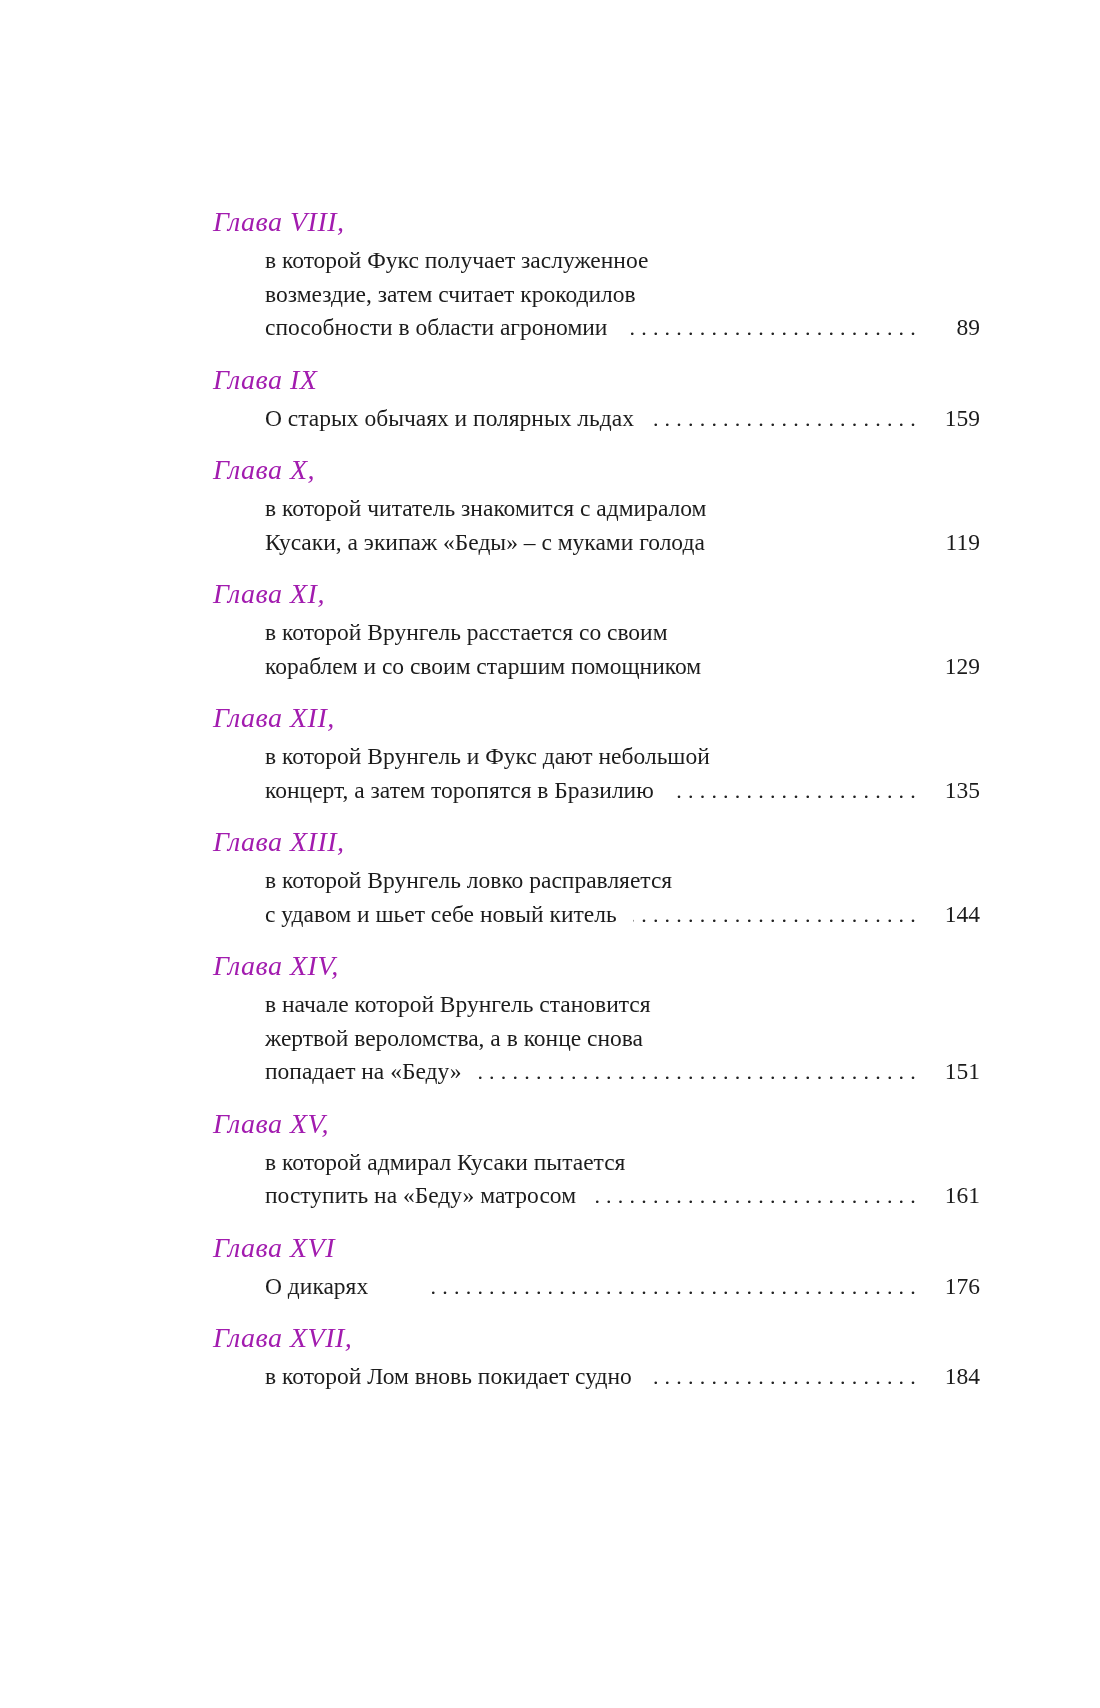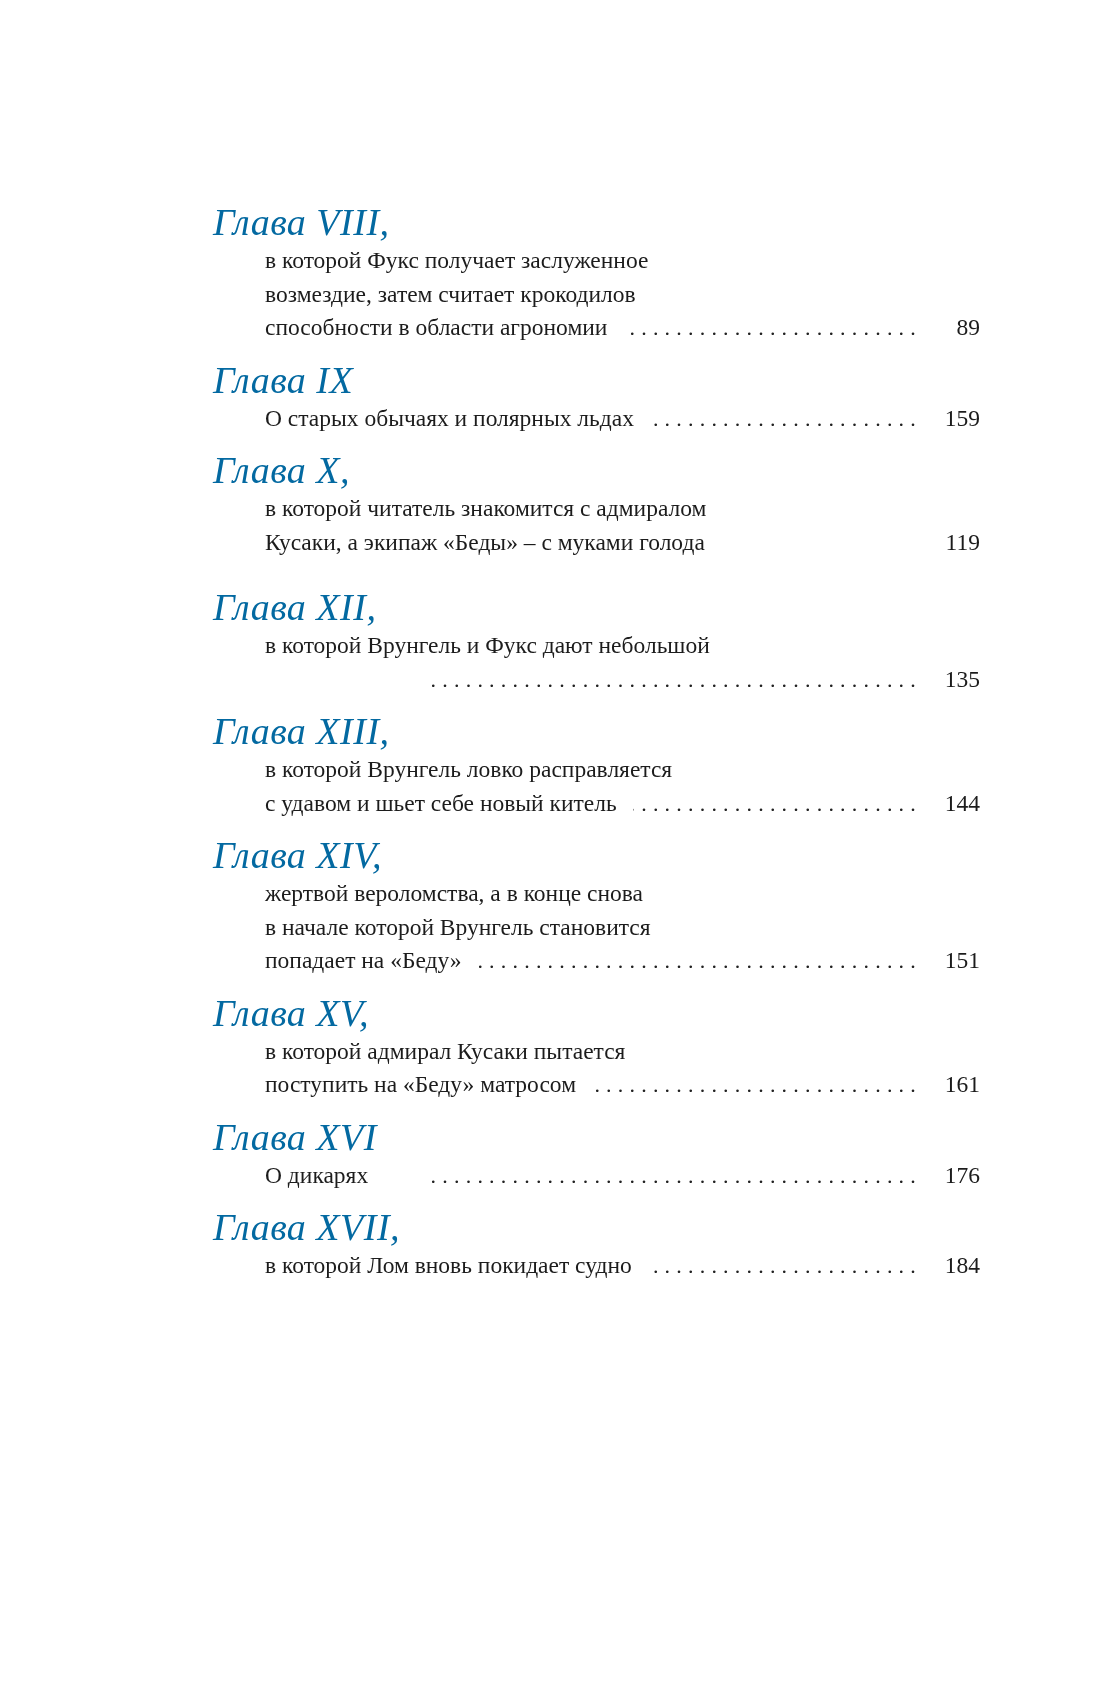--- a/index.html
+++ b/index.html
@@ -20,23 +20,23 @@
     left: 213px;
     top: 200px;
     width: 767px;
   }
   .chapter {
     margin: 0;
   }
   .chapter-title {
     font-family: "Liberation Serif", "DejaVu Serif", serif;
     font-style: italic;
-    font-size: 38px;
+    font-size: 28px;
     line-height: 44px;
-    color: #0369a1;
+    color: #a21caf;
     letter-spacing: 0.5px;
     height: 44px;
   }
   .chapter-body {
     padding-left: 52px;
     font-family: Liberation Serif, serif;
     font-size: 23.5px;
     line-height: 33.5px;
     color: #1c1c1c;
   }
@@ -110,27 +110,39 @@
       <span class="line">в которой читатель знакомится с адмиралом</span>
       <div class="last-line">
         <span class="text">Кусаки, а экипаж «Беды» – с муками голода</span>
         <span class="leader empty"></span>
         <span class="page-num">119</span>
       </div>
     </div>
   </div>
   <div class="gap-1"></div>
 
+  <div class="chapter">
+    <div class="chapter-title">Глава XI,</div>
+    <div class="chapter-body">
+      <span class="line">в которой Врунгель расстается со своим</span>
+      <div class="last-line">
+        <span class="text">кораблем и со своим старшим помощником</span>
+        <span class="leader empty"></span>
+        <span class="page-num">129</span>
+      </div>
+    </div>
+  </div>
   <div class="gap-1"></div>
 
   <div class="chapter">
     <div class="chapter-title">Глава XII,</div>
     <div class="chapter-body">
       <span class="line">в которой Врунгель и Фукс дают небольшой</span>
       <div class="last-line">
+        <span class="text">концерт, а затем торопятся в Бразилию</span>
         <span class="leader">..........................................</span>
         <span class="page-num">135</span>
       </div>
     </div>
   </div>
   <div class="gap-1"></div>
 
   <div class="chapter">
     <div class="chapter-title">Глава XIII,</div>
     <div class="chapter-body">
@@ -140,22 +152,22 @@
         <span class="leader">..........................................</span>
         <span class="page-num">144</span>
       </div>
     </div>
   </div>
   <div class="gap-1"></div>
 
   <div class="chapter">
     <div class="chapter-title">Глава XIV,</div>
     <div class="chapter-body">
+      <span class="line">в начале которой Врунгель становится</span>
       <span class="line">жертвой вероломства, а в конце снова</span>
-      <span class="line">в начале которой Врунгель становится</span>
       <div class="last-line">
         <span class="text">попадает на «Беду»</span>
         <span class="leader">..........................................</span>
         <span class="page-num">151</span>
       </div>
     </div>
   </div>
   <div class="gap-1"></div>
 
   <div class="chapter">

